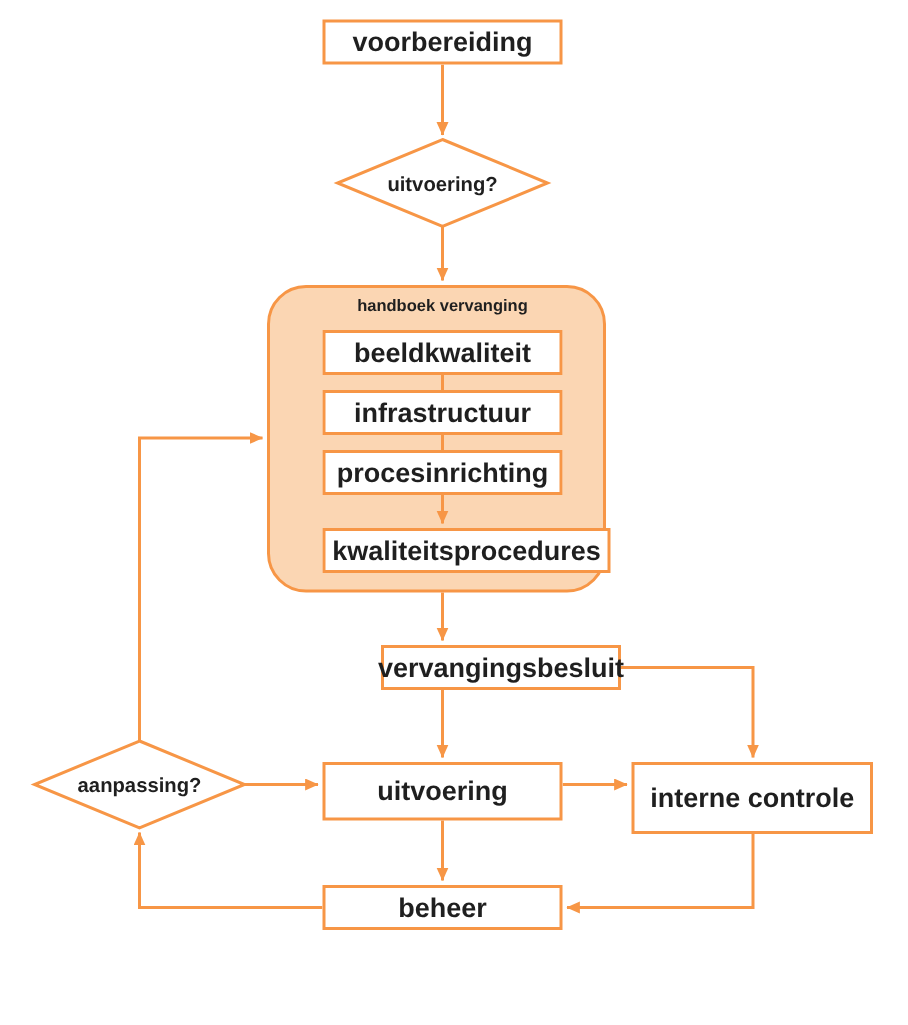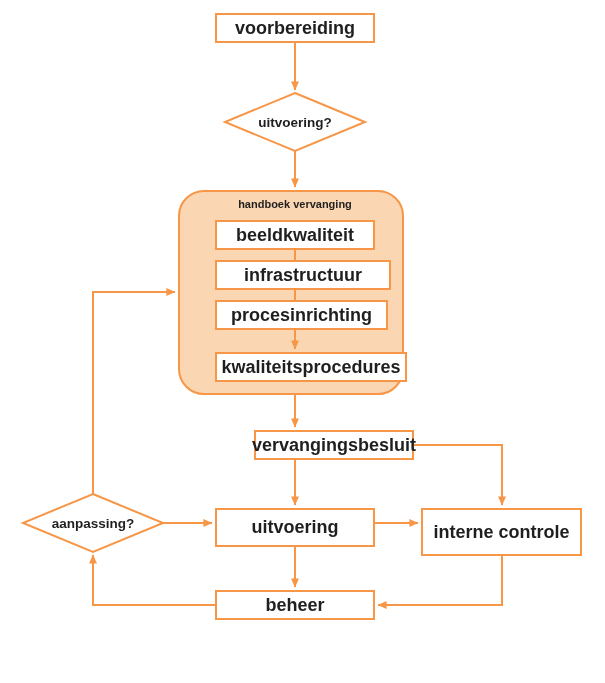--- a/index.html
+++ b/index.html
@@ -69,22 +69,22 @@
     align-items: center;
     justify-content: center;
     font-size: 13.5px;
     font-weight: bold;
     color: #1F1F1F;
     white-space: nowrap;
   }
   
   .n-voorbereiding        { left: 215px; top: 13px;  width: 160px; height: 30px; }
   .n-beeldkwaliteit       { left: 215px; top: 220px; width: 160px; height: 30px; }
-  .n-infrastructuur       { left: 215px; top: 260px; width: 176px; height: 30px; }
-  .n-procesinrichting     { left: 215px; top: 300px; width: 173px; height: 30px; }
+  .n-infrastructuur       { left: 215px; top: 260px; width: 160px; height: 30px; }
+  .n-procesinrichting     { left: 215px; top: 300px; width: 160px; height: 30px; }
   .n-kwaliteitsprocedures { left: 215px; top: 352px; width: 192px; height: 30px; }
   .n-vervangingsbesluit   { left: 215px; top: 430px; width: 160px; height: 30px; margin-left: 39px; }
   .n-uitvoering           { left: 215px; top: 508px; width: 160px; height: 39px; }
   .n-interne-controle     { left: 421px; top: 508px; width: 161px; height: 48px; }
   .n-beheer               { left: 215px; top: 590px; width: 160px; height: 30px; }
   .l-vervanging           { left: 225px; top: 108px; width: 140px; height: 28px; }
   .l-aanpassing           { left: 23px;  top: 509px; width: 140px; height: 28px; }
 </style>
 </head>
 <body>

